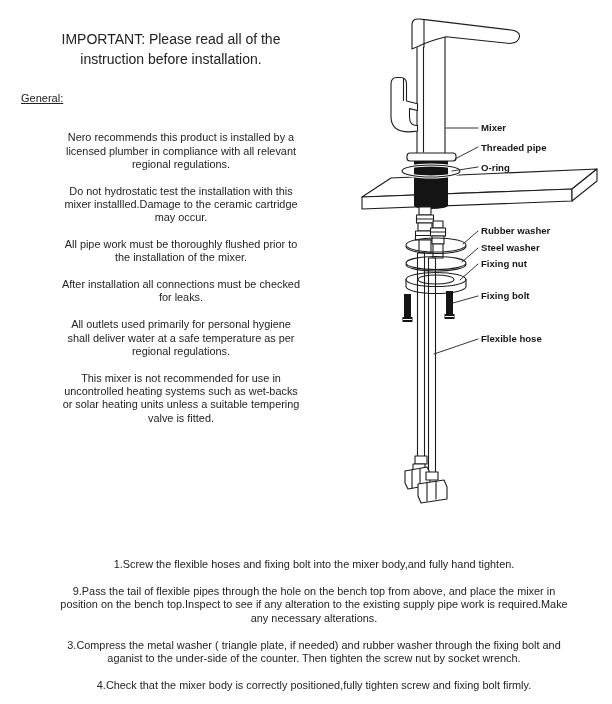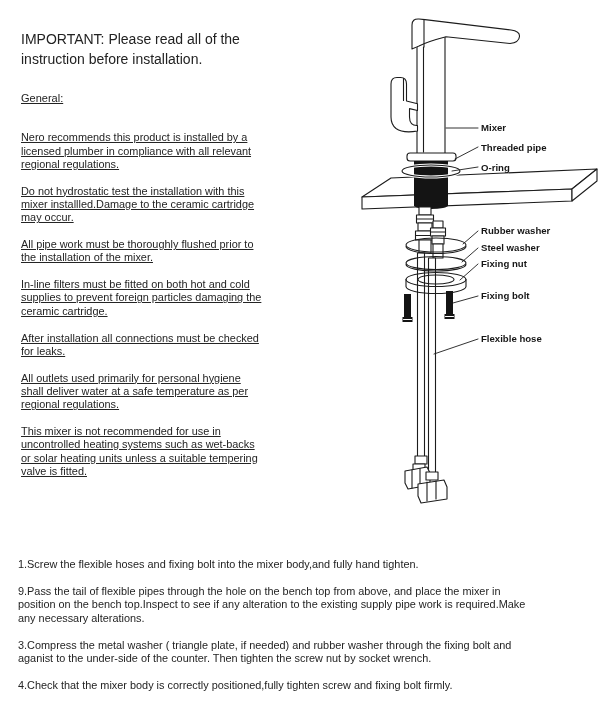--- a/index.html
+++ b/index.html
@@ -1,29 +1,29 @@
 <!DOCTYPE html>
 <html><head>
 <meta charset="utf-8">
 <style>
   html,body{margin:0;padding:0;background:#fff;}
   .page{
     position:relative;width:612px;height:704px;background:#ffffff;overflow:hidden;
-    font-family:"Liberation Sans", sans-serif;color:#242424;
+    font-family:"Liberation Sans", sans-serif;color:#242424;text-align:center;
   }
   .title{
     position:absolute;left:21px;top:30px;width:300px;
     font-size:14px;line-height:19.5px;white-space:pre-line;color:#222;
   }
   .general{
     position:absolute;left:21px;top:92px;font-size:11px;color:#222;text-decoration:underline;
   }
   .paras{
     position:absolute;left:21px;top:118px;width:320px;
-    font-size:10.9px;line-height:13.35px;white-space:pre-line;color:#242424;text-decoration:underline;
+    font-size:10.9px;line-height:13.35px;white-space:pre-line;color:#242424;
   }
   .steps{
     position:absolute;left:18px;top:544px;width:592px;
     font-size:10.9px;line-height:13.5px;white-space:pre-line;color:#242424;
   }
   .diagram{position:absolute;left:0;top:0;}
   .dlabel{
     font-family:"Liberation Sans", sans-serif;font-weight:bold;font-size:9.6px;fill:#161616;
   }
 </style>
@@ -38,23 +38,20 @@
 
   <div class="paras">
     <div>Nero recommends this product is installed by a
 licensed plumber in compliance with all relevant
 regional regulations.</div>
     <div>Do not hydrostatic test the installation with this
 mixer installled.Damage to the ceramic cartridge
 may occur.</div>
     <div>All pipe work must be thoroughly flushed prior to
 the installation of the mixer.</div>
-    <div>In-line filters must be fitted on both hot and cold
-supplies to prevent foreign particles damaging the
-ceramic cartridge.</div>
     <div>After installation all connections must be checked
 for leaks.</div>
     <div>All outlets used primarily for personal hygiene
 shall deliver water at a safe temperature as per
 regional regulations.</div>
     <div>This mixer is not recommended for use in
 uncontrolled heating systems such as wet-backs
 or solar heating units unless a suitable tempering
 valve is fitted.</div>
   </div>

